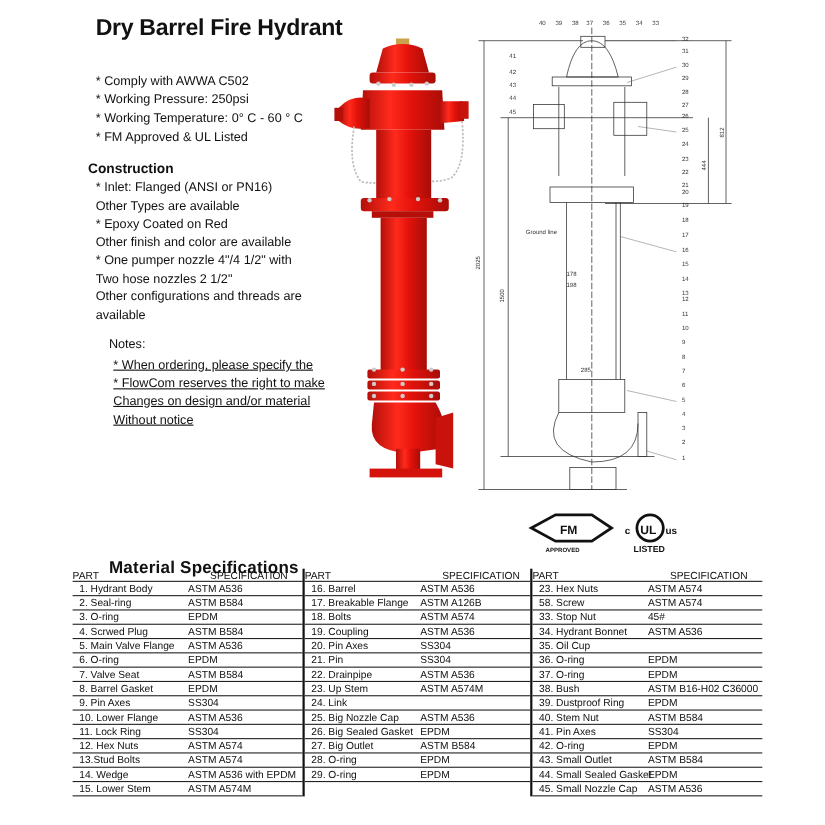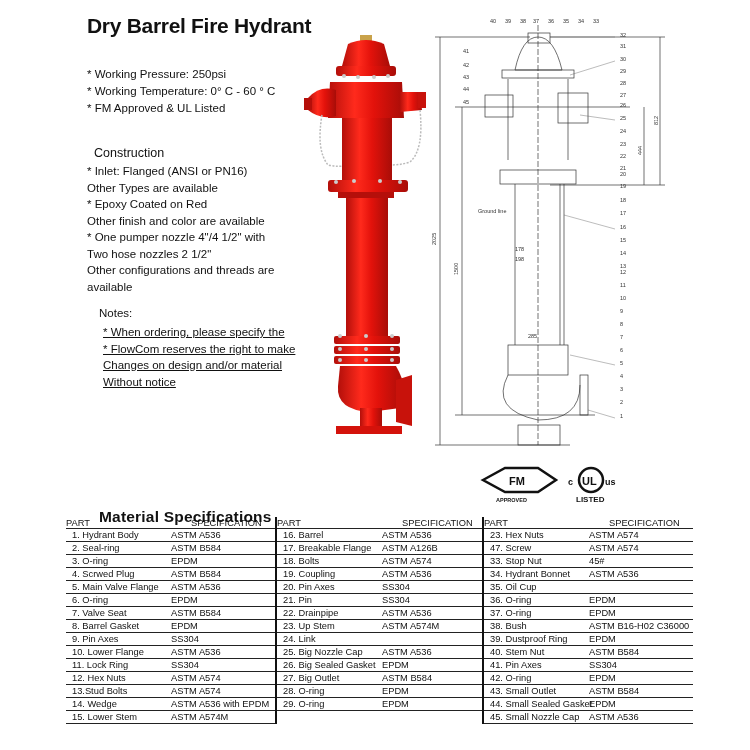--- a/index.html
+++ b/index.html
@@ -1,19 +1,19 @@
 <!DOCTYPE html>
 <html><head>
 <meta charset="utf-8">
 <style>
   html,body{margin:0;padding:0;background:#fff;}
   body{width:750px;height:750px;position:relative;overflow:hidden;font-family:"Liberation Sans",sans-serif;color:#111;}
   .title{position:absolute;left:87px;top:14px;font-size:21px;font-weight:bold;letter-spacing:-0.3px;margin:0;}
   .bullets{position:absolute;left:87px;top:66px;font-size:11.5px;line-height:17px;margin:0;padding:0;list-style:none;}
-  .section-h{position:absolute;left:94px;top:146px;font-size:12.5px;font-weight:normal;margin:0;}
+  .section-h{position:absolute;left:80px;top:146px;font-size:12.5px;font-weight:bold;margin:0;}
   .construction{position:absolute;left:87px;top:163px;font-size:11.5px;line-height:16.5px;margin:0;padding:0;list-style:none;}
   .notes-h{position:absolute;left:87px;top:307px;font-size:11.5px;margin:0;padding-left:12px;}
   .notes{position:absolute;left:87px;top:308px;font-size:11.5px;line-height:16.5px;margin:16px;padding:0;list-style:none;text-decoration:underline;}
   .photo{position:absolute;left:300px;top:30px;width:135px;height:420px;}
   .drawing{position:absolute;left:430px;top:15px;width:245px;height:440px;}
   .logos{position:absolute;left:480px;top:460px;width:150px;height:45px;}
   .spec-title{position:absolute;left:87px;top:496px;font-size:15.5px;font-weight:bold;margin:12px;letter-spacing:0.2px;}
   .spec-table{position:absolute;left:66px;top:517px;width:627px;display:flex;}
   .col{width:209px;box-sizing:border-box;}
   .col.mid{border-left:2px solid #111;border-right:2px solid #111;}
@@ -23,20 +23,21 @@
   .row .spec{flex:1;white-space:nowrap;overflow:hidden;}
   .row.head .part{text-align:left;padding-left:0;width:105px;}
   .row.head .spec{padding-left:20px;}
 </style>
 </head>
 <body>
 
 <h1 class="title">Dry Barrel Fire Hydrant</h1>
 
 <ul class="bullets">
+  <li>* Comply with AWWA C502</li>
   <li>* Working Pressure: 250psi</li>
   <li>* Working Temperature: 0° C - 60  ° C</li>
   <li>* FM Approved &amp; UL Listed</li>
 </ul>
 
 <h2 class="section-h">Construction</h2>
 <ul class="construction">
   <li>* Inlet: Flanged (ANSI or PN16)</li>
   <li>Other Types are available</li>
   <li>* Epoxy Coated on Red</li>
@@ -370,21 +371,21 @@
   <div class="col">
     <div class="row head">
       <span class="part">PART</span>
       <span class="spec">SPECIFICATION</span>
     </div>
     <div class="row">
         <span class="part">23. Hex Nuts</span>
         <span class="spec">ASTM A574</span>
       </div>
     <div class="row">
-        <span class="part">47. Screw</span>
+        <span class="part">58. Screw</span>
         <span class="spec">ASTM A574</span>
       </div>
     <div class="row">
         <span class="part">33. Stop Nut</span>
         <span class="spec">45#</span>
       </div>
     <div class="row">
         <span class="part">34. Hydrant Bonnet</span>
         <span class="spec">ASTM A536</span>
       </div>

